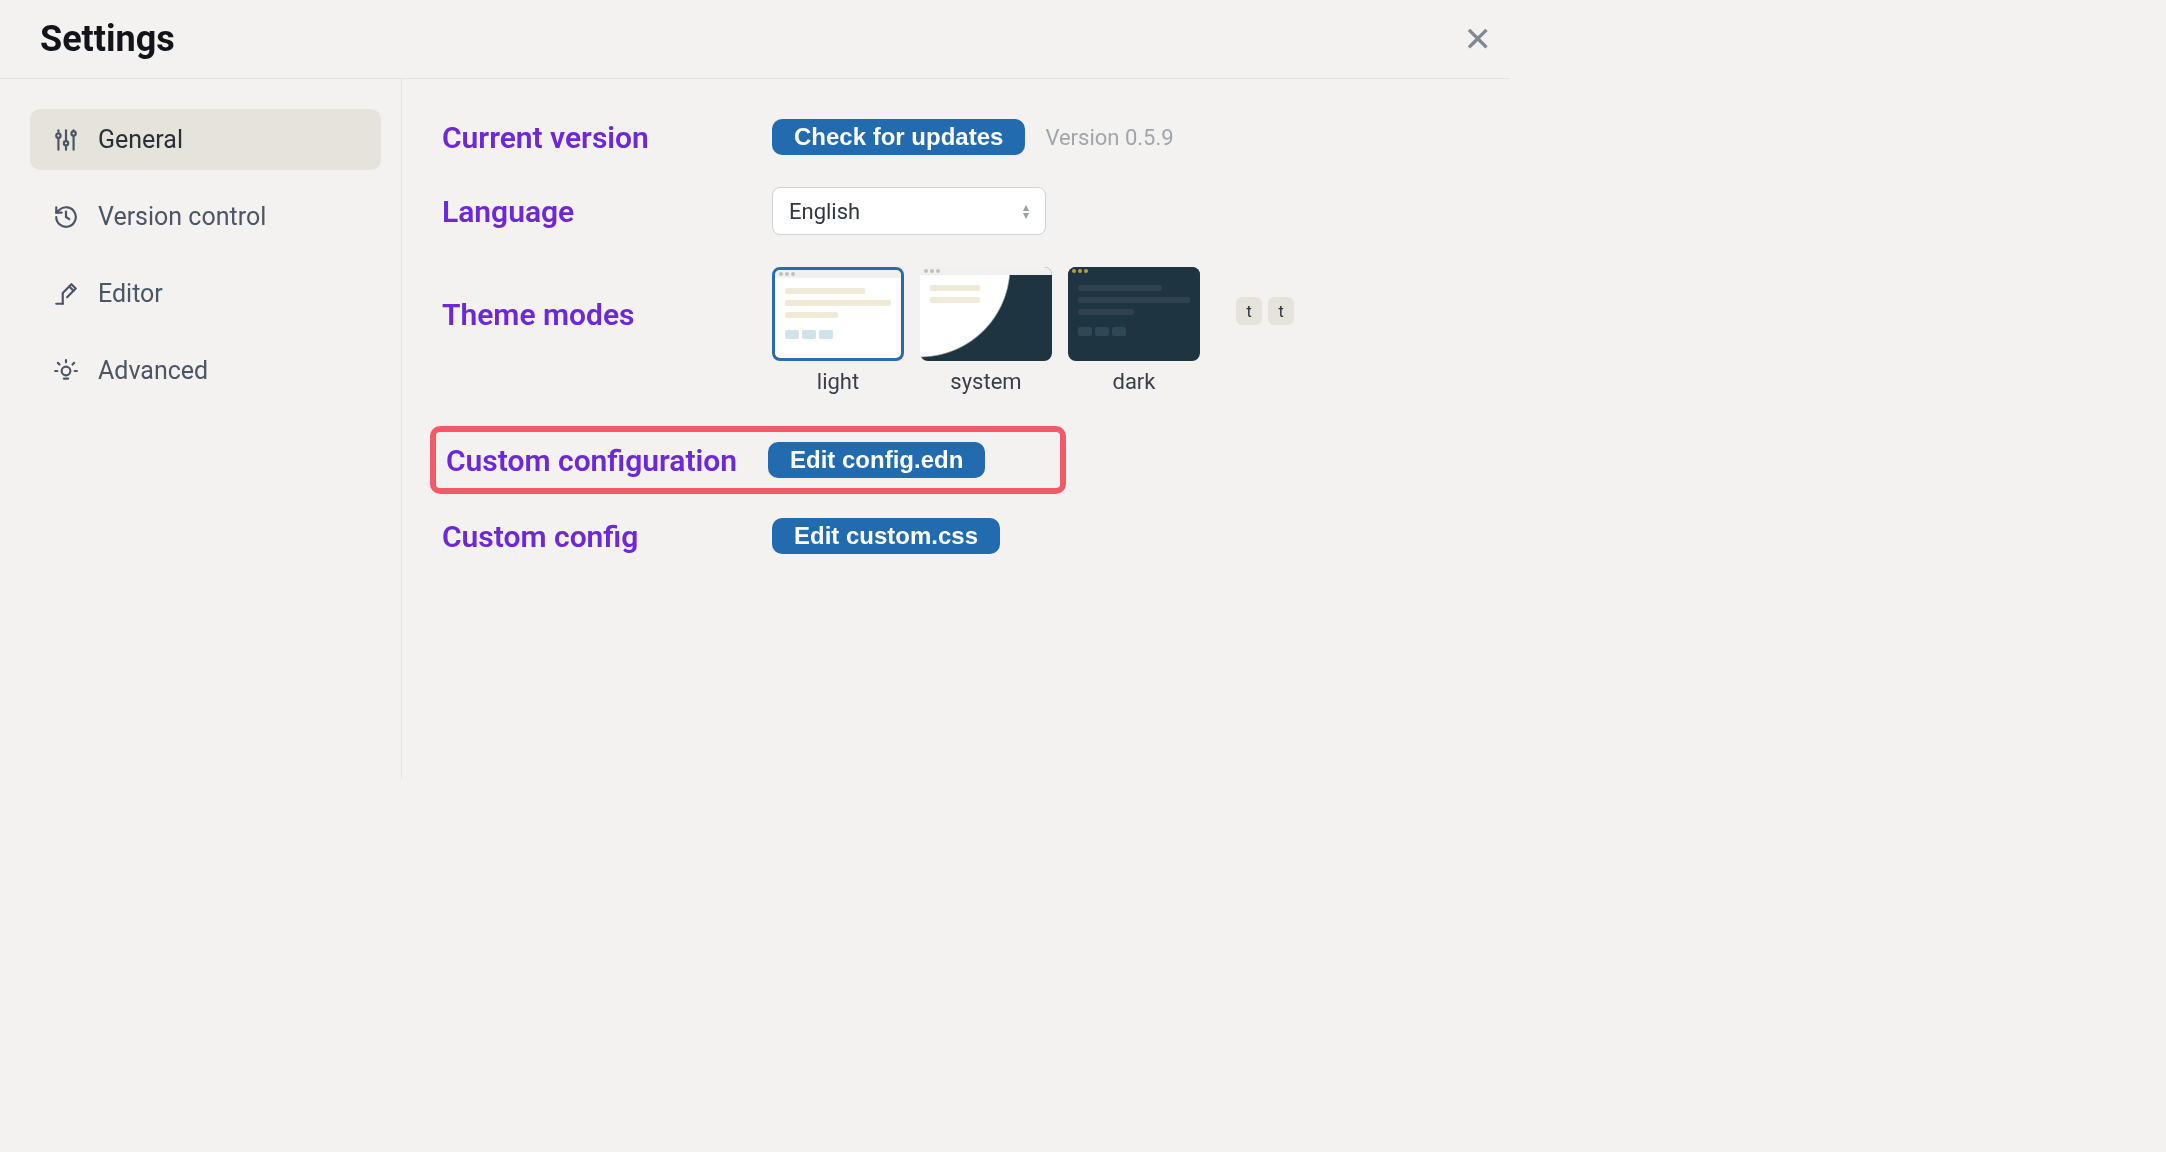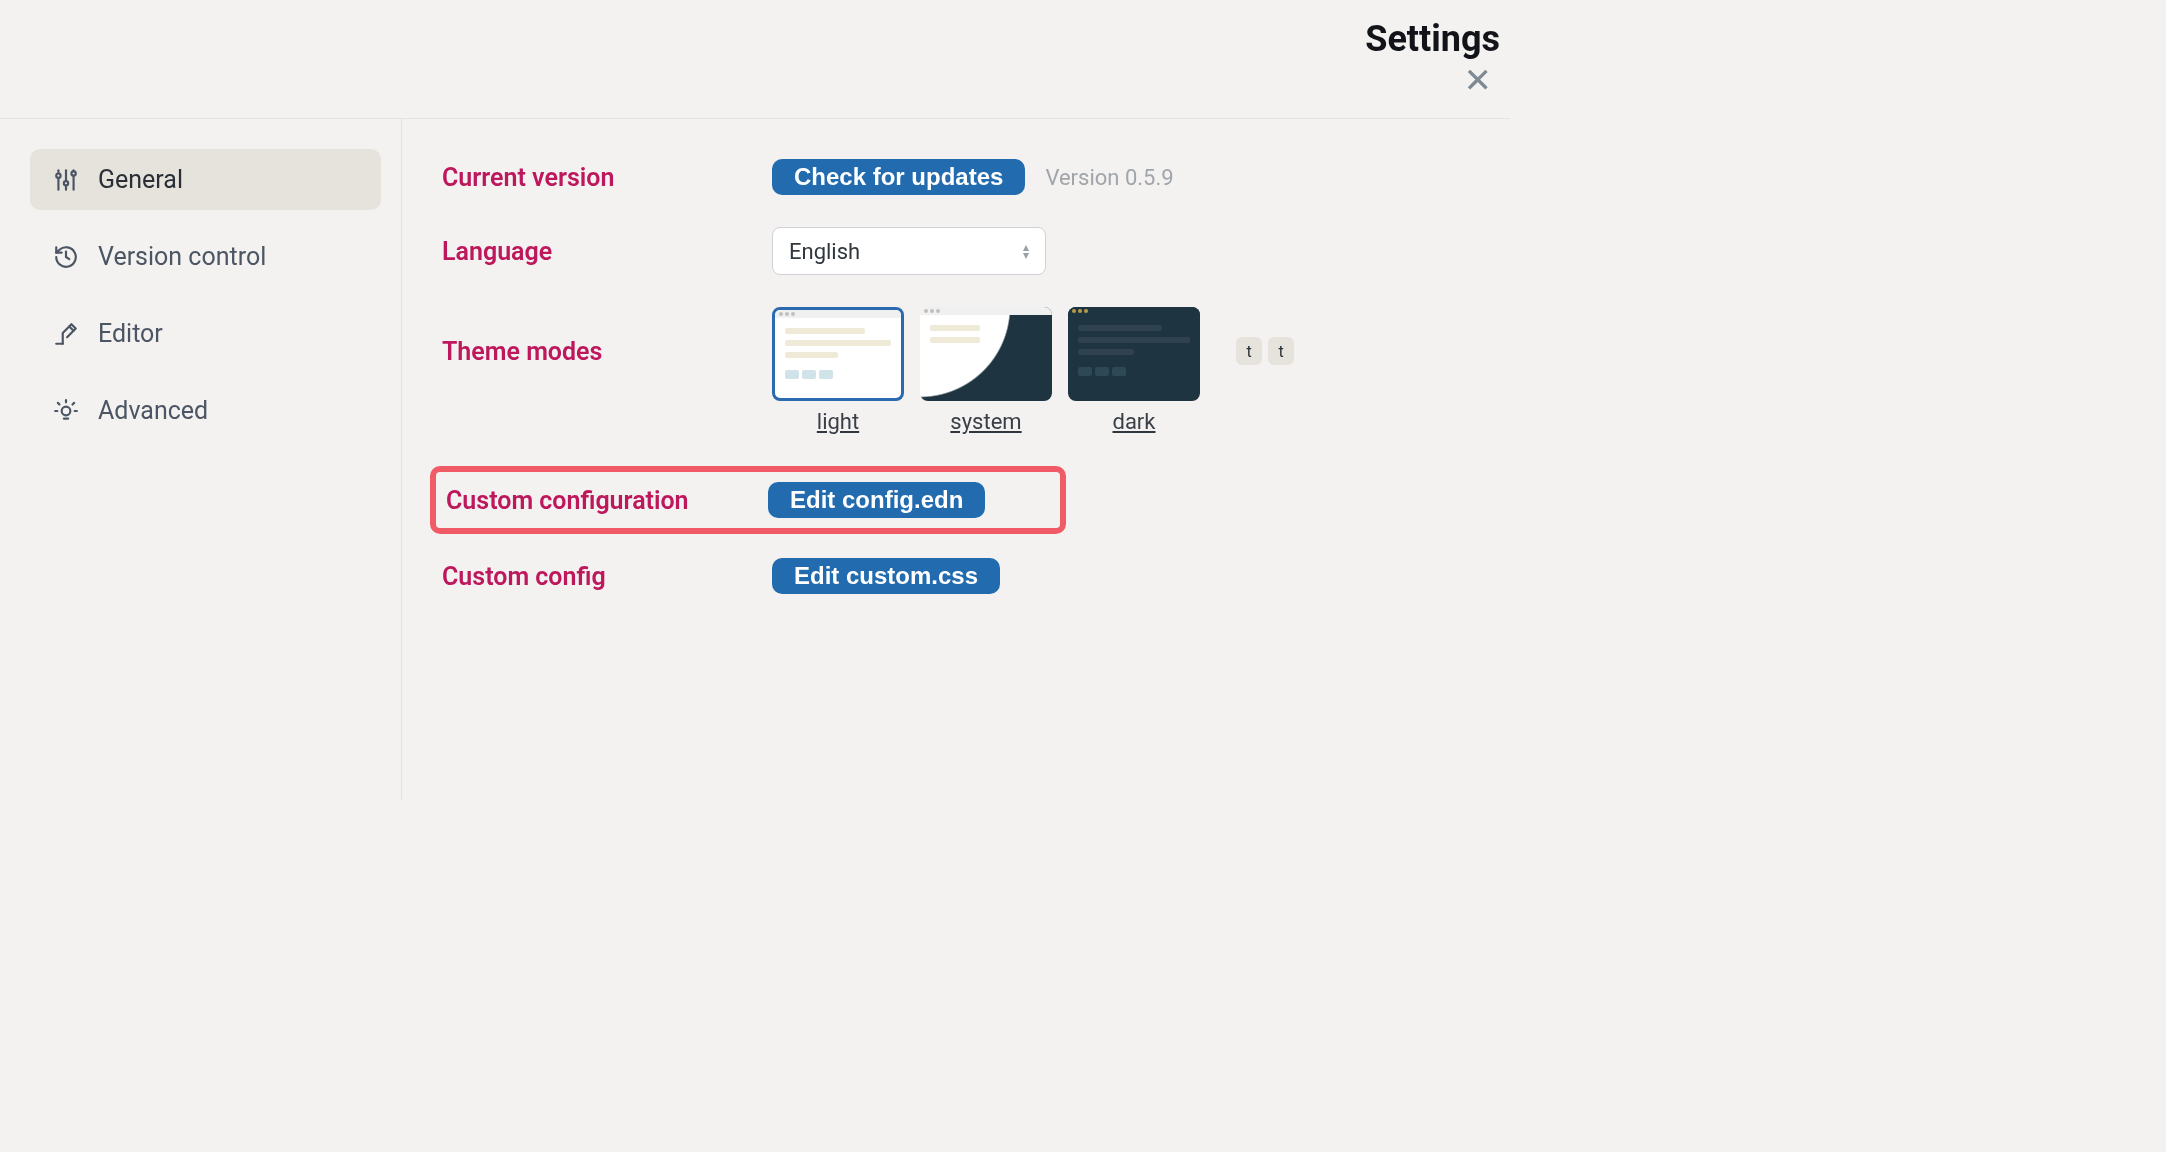--- a/index.html
+++ b/index.html
@@ -6,24 +6,23 @@
 body {
   font-family: -apple-system, BlinkMacSystemFont, "Segoe UI", Roboto, Helvetica, Arial, sans-serif;
   background: #f3f2f0;
   color: #30373f;
   width: 1510px;
   height: 800px;
 }
 .header {
   display: flex;
   justify-content: space-between;
-  align-items: flex-end;
+  align-items: center;
   padding: 18px 10px 18px 40px;
   border-bottom: 1px solid #e5e3df;
-  flex-direction: column;
 }
 .title {
   font-size: 36px;
   font-weight: 700;
   color: #121419;
 }
 .close-icon {
   font-size: 34px;
   color: #7d8a94;
   cursor: pointer;
@@ -65,23 +64,23 @@
   flex: 1;
   padding: 40px 40px 40px 40px;
 }
 .row {
   display: flex;
   align-items: center;
   margin-bottom: 32px;
 }
 .label {
   width: 330px;
-  font-size: 25px;
+  font-size: 30px;
   font-weight: 600;
-  color: #be185d;
+  color: #6d28d9;
 }
 .btn {
   background: #226baf;
   color: #fff;
   border: none;
   border-radius: 10px;
   padding: 4px 22px;
   font-size: 24px;
   font-weight: 700;
   cursor: pointer;
@@ -118,21 +117,20 @@
   display: flex;
   gap: 16px;
   align-items: flex-start;
 }
 .theme-card {
   display: flex;
   flex-direction: column;
   align-items: center;
   gap: 8px;
   cursor: pointer;
-  text-decoration: underline;
 }
 .theme-preview {
   width: 132px;
   height: 94px;
   border-radius: 8px;
   overflow: hidden;
   position: relative;
 }
 .theme-preview.selected {
   border: 3px solid #2b6ab0;

